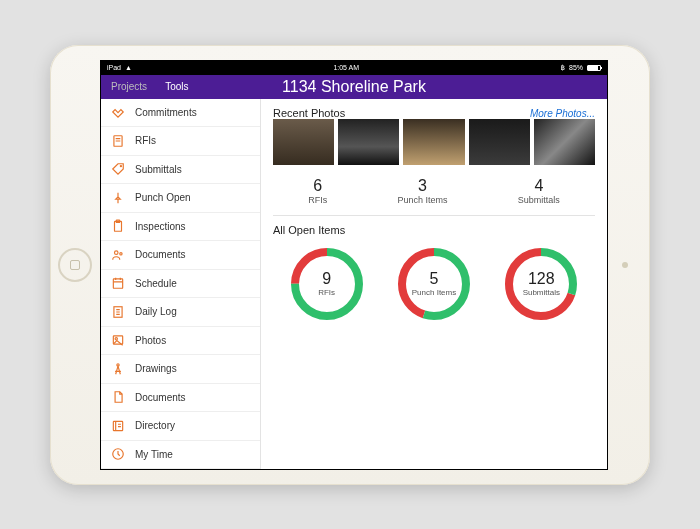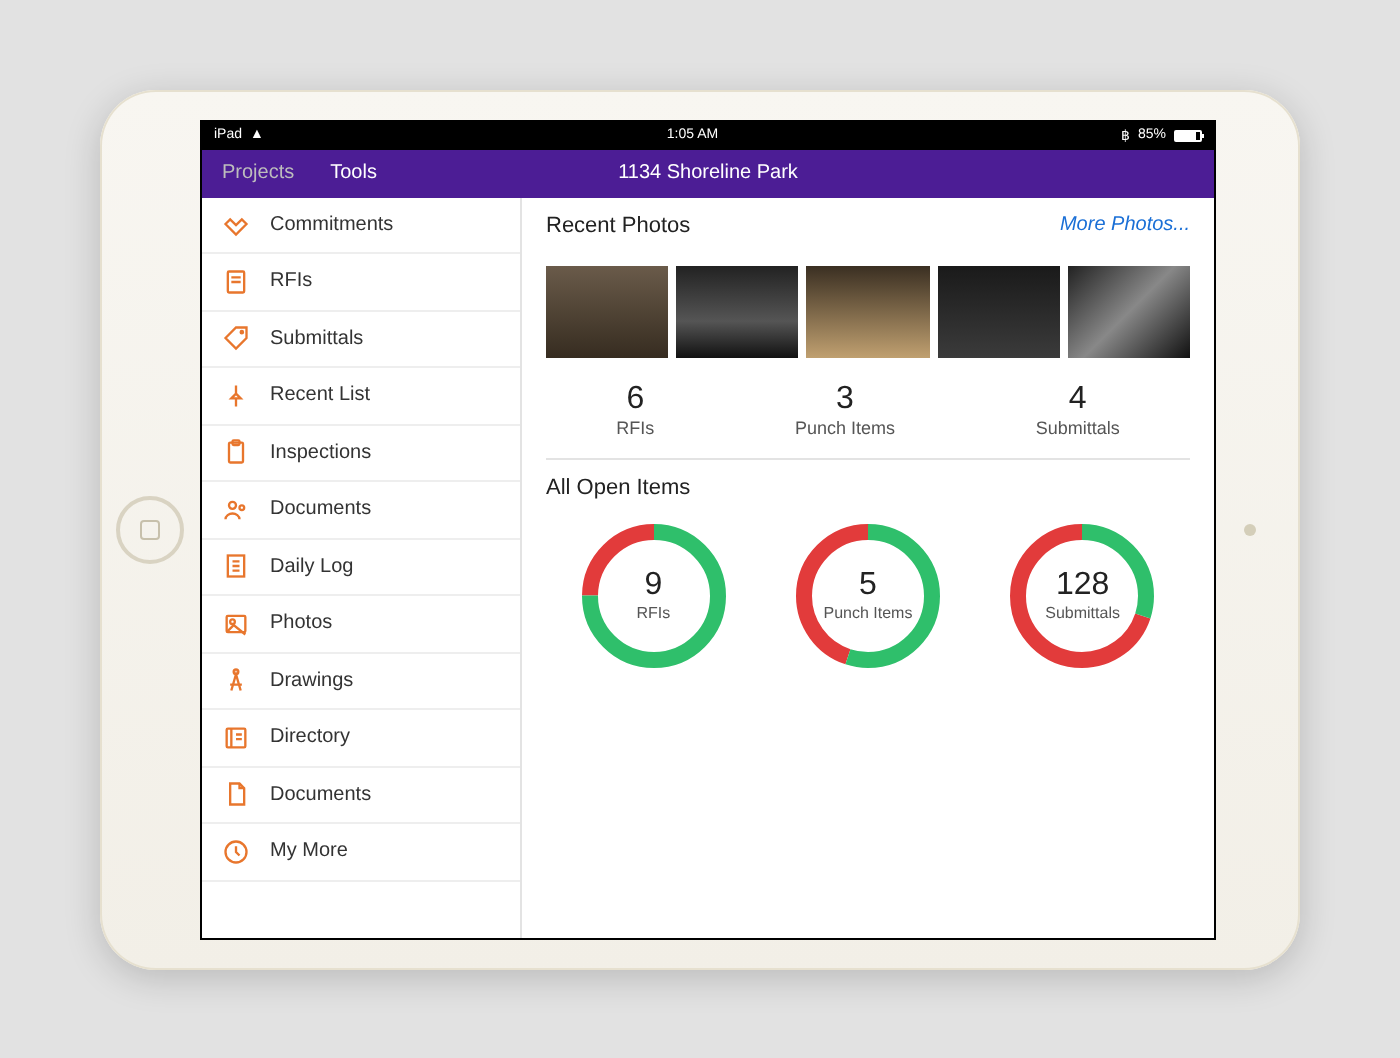--- a/index.html
+++ b/index.html
@@ -81,21 +81,21 @@
   }
   .navbar .nav-left {
     width: 160px;
     display: flex; align-items:center; gap: 18px;
     padding-left: 10px; height: 100%;
   }
   .nav-projects { color: #bdbdbd; }
   .nav-tools { color: #fff; font-weight: 400; position: relative; }
   .navbar .nav-title {
     position: absolute; left:0; right:0; text-align:center; pointer-events:none;
-    font-size: 10px;
+    font-size: 16px;
   }
   
   .app-body { flex:1; display:flex; overflow:hidden; }
   .sidebar {
     width: 160px;
     border-right: 1px solid #e3e3e3;
     overflow: hidden;
     background: #fff;
   }
   .side-item {
@@ -104,22 +104,22 @@
     padding: 0 10px;
     border-bottom: 1px solid #eee;
     font-size: 10px;
     color: #333;
     gap: 10px;
   }
   .side-icon { width: 14px; height: 14px; color: #e8762d; flex-shrink:0; }
   .side-icon svg { width: 14px; height: 14px; display:block; }
   .main { flex:1; padding: 8px 12px; overflow:hidden; color:#222; }
   .section-head {
-    display:flex; justify-content:space-between; align-items:flex-start;
-    font-size: 11px; margin-bottom: 14px;
+    display:flex; justify-content:space-between; align-items:flex-end;
+    font-size: 11px; margin-bottom: 0;
   }
   .more-link { color: #1a6fd6; font-size: 10px; font-style: italic; }
   .photos-row { display:flex; gap:4px; margin-bottom: 12px; }
   .photo {
     flex: 1 1 0; height: 46px;
     background: linear-gradient(135deg,#2a2a2a 0%, #4a4a4a 50%, #1a1a1a 100%);
   }
   .photo.a { background: linear-gradient(180deg,#6a5b4a 0%, #362c20 100%); }
   .photo.b { background: linear-gradient(180deg,#222 0%, #555 60%, #111 100%); }
   .photo.c { background: linear-gradient(180deg,#3a2f22 0%, #c0a070 100%); }
@@ -202,21 +202,21 @@
               </svg>
             </span>
             <span>Submittals</span>
           </div>
           <div class="side-item">
             <span class="side-icon">
               <svg viewBox="0 0 24 24" fill="none" stroke="currentColor" stroke-width="2">
                 <path d="M12 3v7l4 4H8l4-4zM12 14v7"></path>
               </svg>
             </span>
-            <span>Recent List</span>
+            <span>Punch Open</span>
           </div>
           <div class="side-item">
             <span class="side-icon">
               <svg viewBox="0 0 24 24" fill="none" stroke="currentColor" stroke-width="2">
                 <rect x="6" y="4" width="12" height="17" rx="1"></rect>
                 <rect x="9" y="2" width="6" height="4" rx="1"></rect>
               </svg>
             </span>
             <span>Inspections</span>
           </div>
@@ -226,20 +226,29 @@
                 <circle cx="9" cy="8" r="3"></circle>
                 <circle cx="17" cy="10" r="2"></circle>
                 <path d="M3 20c0-3 3-5 6-5s6 2 6 5"></path>
               </svg>
             </span>
             <span>Documents</span>
           </div>
           <div class="side-item">
             <span class="side-icon">
               <svg viewBox="0 0 24 24" fill="none" stroke="currentColor" stroke-width="2">
+                <rect x="4" y="5" width="16" height="16" rx="1"></rect>
+                <path d="M4 10h16M8 3v4M16 3v4"></path>
+              </svg>
+            </span>
+            <span>Schedule</span>
+          </div>
+          <div class="side-item">
+            <span class="side-icon">
+              <svg viewBox="0 0 24 24" fill="none" stroke="currentColor" stroke-width="2">
                 <rect x="5" y="3" width="14" height="18"></rect>
                 <path d="M9 8h6M9 12h6M9 16h6"></path>
               </svg>
             </span>
             <span>Daily Log</span>
           </div>
           <div class="side-item">
             <span class="side-icon">
               <svg viewBox="0 0 24 24" fill="none" stroke="currentColor" stroke-width="2">
                 <rect x="4" y="5" width="16" height="14" rx="1"></rect>
@@ -254,43 +263,43 @@
               <svg viewBox="0 0 24 24" fill="none" stroke="currentColor" stroke-width="2">
                 <circle cx="12" cy="5" r="2"></circle>
                 <path d="M8 21l4-14 4 14M7 16h10"></path>
               </svg>
             </span>
             <span>Drawings</span>
           </div>
           <div class="side-item">
             <span class="side-icon">
               <svg viewBox="0 0 24 24" fill="none" stroke="currentColor" stroke-width="2">
+                <path d="M7 3h8l4 4v14H7z"></path>
+                <path d="M15 3v4h4"></path>
+              </svg>
+            </span>
+            <span>Documents</span>
+          </div>
+          <div class="side-item">
+            <span class="side-icon">
+              <svg viewBox="0 0 24 24" fill="none" stroke="currentColor" stroke-width="2">
                 <rect x="4" y="4" width="16" height="16" rx="1"></rect>
                 <path d="M8 4v16M12 9h5M12 13h5"></path>
               </svg>
             </span>
             <span>Directory</span>
           </div>
           <div class="side-item">
             <span class="side-icon">
               <svg viewBox="0 0 24 24" fill="none" stroke="currentColor" stroke-width="2">
-                <path d="M7 3h8l4 4v14H7z"></path>
-                <path d="M15 3v4h4"></path>
-              </svg>
-            </span>
-            <span>Documents</span>
-          </div>
-          <div class="side-item">
-            <span class="side-icon">
-              <svg viewBox="0 0 24 24" fill="none" stroke="currentColor" stroke-width="2">
                 <circle cx="12" cy="12" r="9"></circle>
                 <path d="M12 7v5l3 3"></path>
               </svg>
             </span>
-            <span>My More</span>
+            <span>My Time</span>
           </div>
         </div>
 
       <div class="main">
 
         <div class="section-head">
           <span>Recent Photos</span>
           <span class="more-link">More Photos...</span>
         </div>
         <div class="photos-row">

